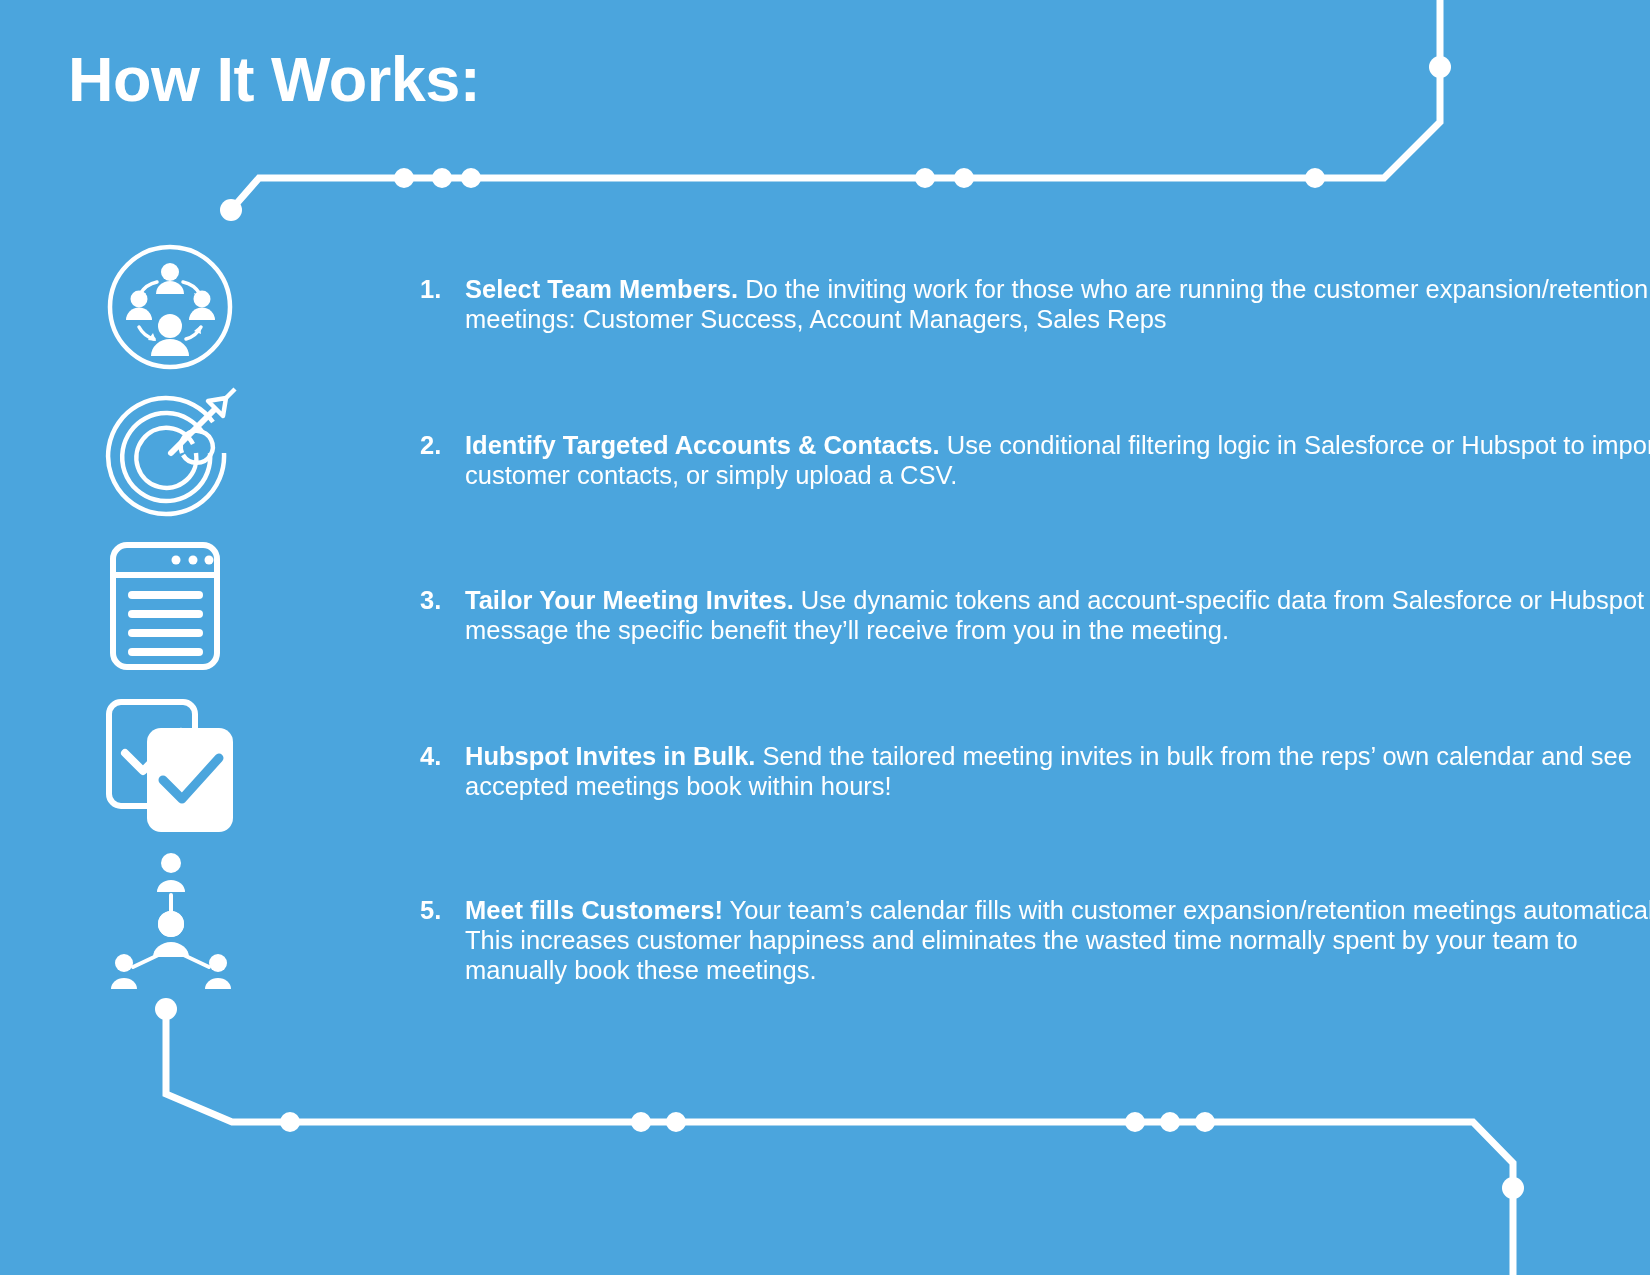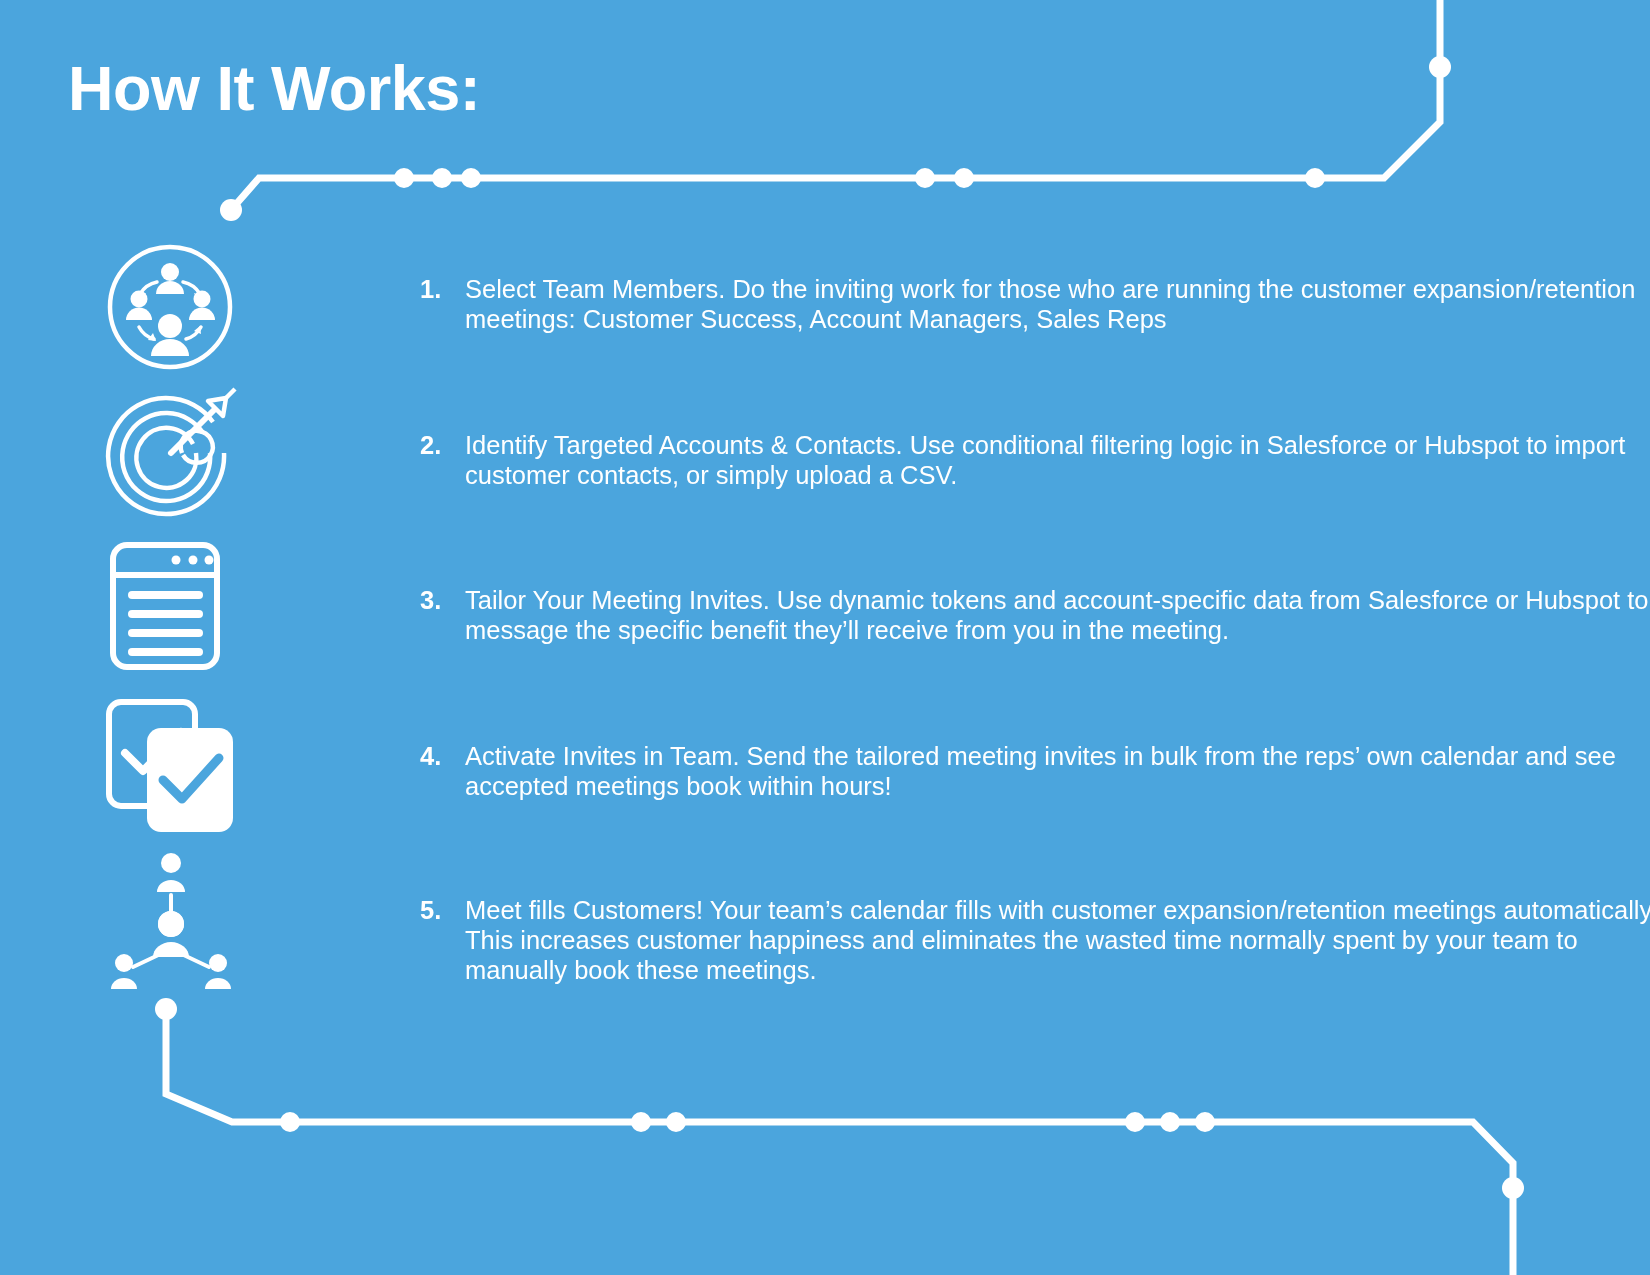--- a/index.html
+++ b/index.html
@@ -26,21 +26,21 @@
     left: 0;
     top: 0;
     width: 1650px;
     height: 1275px;
     pointer-events: none;
   }
   
   #title {
     position: absolute;
     left: 68px;
-    top: 57px;
+    top: 48px;
     font-size: 63px;
     font-weight: bold;
     color: #ffffff;
     letter-spacing: -0.5px;
     line-height: 1;
     white-space: nowrap;
   }
   
   #steps {
     position: absolute;
@@ -88,21 +88,21 @@
     text-align: left;
     font-size: 25.5px;
     font-weight: bold;
     line-height: 1.17;
     color: #ffffff;
   }
   .step-text-inner {
     padding-left: 45px;
   }
   .step-title {
-    font-weight: normal;
+    font-weight: bold;
   }
   
   #step-1 { top: 232px; }
   #step-2 { top: 378px; }
   #step-3 { top: 533px; }
   #step-4 { top: 690px; }
   #step-5 { top: 845px; }
 
   #step-1 .step-text, #step-1 .step-num { top: 43px; }
   #step-2 .step-text, #step-2 .step-num { top: 53px; }
@@ -266,21 +266,21 @@
           <path d="M 30 63 L 48 81 L 86 42" fill="none" stroke="#fff" stroke-width="8" stroke-linecap="round" stroke-linejoin="round"></path>
 
           <rect x="52" y="38" width="86" height="104" rx="14" ry="14" fill="#ffffff"></rect>
           <path d="M 68 90 L 87 109 L 124 68" fill="none" stroke="#4ba5dd" stroke-width="9" stroke-linecap="round" stroke-linejoin="round"></path>
         </svg>
       </div>
       <div class="step-body">
         <div class="step-num">4.</div>
         <div class="step-text">
           <div class="step-text-inner">
-            <span class="step-title">Activate Invites in Team.</span>
+            <span class="step-title">Hubspot Invites in Bulk.</span>
             <span> Send the tailored meeting invites in bulk from the reps’ own calendar and see accepted meetings book within hours!</span>
           </div>
         </div>
       </div>
     </div>
 
     <div class="step" id="step-5">
       <div class="step-icon">
         <svg viewBox="0 0 150 150">
           <g stroke="#fff" stroke-width="4" stroke-linecap="round" fill="none">

